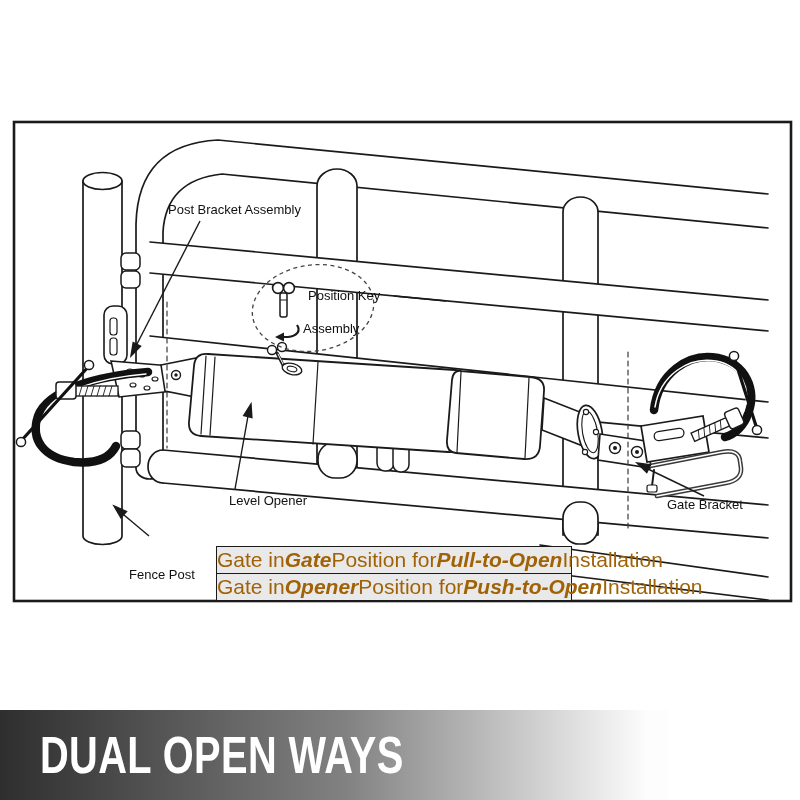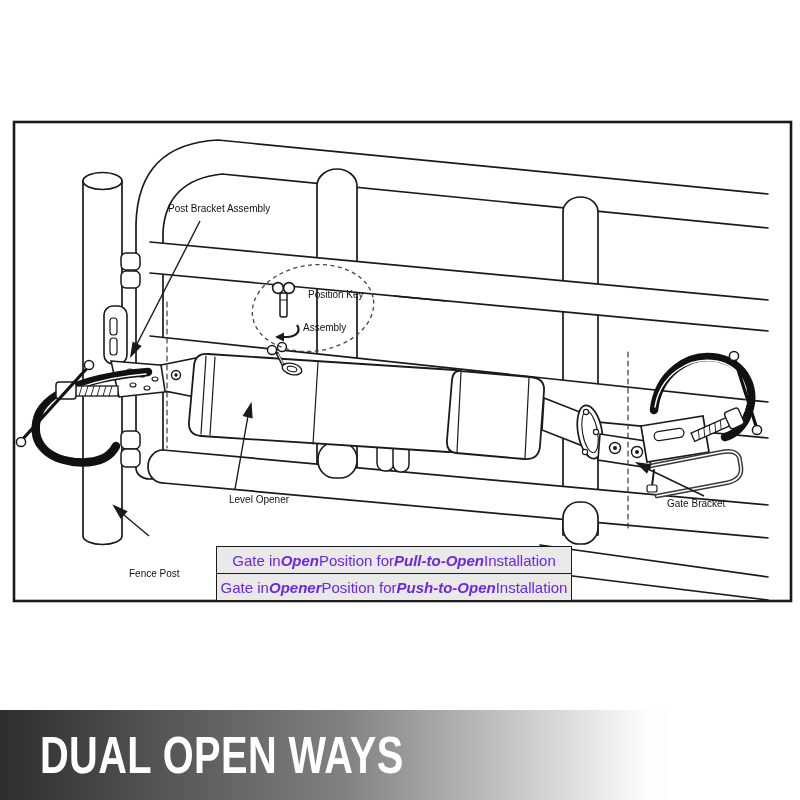--- a/index.html
+++ b/index.html
@@ -1,24 +1,24 @@
 <!DOCTYPE html>
 <html><head>
 <meta charset="utf-8">
 <style>
   html,body{margin:0;padding:0;background:#ffffff;}
   #stage{position:relative;width:800px;height:800px;background:#ffffff;overflow:hidden;
          font-family:"Liberation Sans",sans-serif;}
   #diagram-svg{position:absolute;left:0;top:0;}
-  .dlabel{position:absolute;color:#111;font-size:10px;line-height:1.1;white-space:nowrap;}
+  .dlabel{position:absolute;color:#111;font-size:13px;line-height:1.1;white-space:nowrap;}
   
   #caption-stack{position:absolute;left:216px;top:546px;width:356px;border:1.6px solid #1a1a1a;
                  background:#e9e9e9;box-sizing:border-box;}
-  .caption-row{height:26px;display:flex;align-items:center;justify-content:center;
-               font-size:15px;color:#6d28d9;white-space:nowrap;}
+  .caption-row{height:26px;display:flex;align-items:center;
+               font-size:21px;color:#a16207;white-space:nowrap;}
   .caption-row + .caption-row{border-top:1.6px solid #1a1a1a;}
   .caption-row .em{font-weight:bold;font-style:italic;}
   
   #banner{position:absolute;left:0;top:710px;width:668px;height:90px;
           background:linear-gradient(90deg,#2e2e2e 0%,#565656 25%,#828282 52%,#c9c9c9 78%,#fdfdfd 97%);
           display:flex;align-items:center;}
   #banner-title{color:#ffffff;font-weight:bold;font-size:51px;letter-spacing:0.5px;
                 transform:scaleX(0.78);transform-origin:left center;margin-left:40px;
                 font-family:"Liberation Sans",sans-serif;}
 </style>
@@ -209,21 +209,21 @@
   <div class="dlabel" style="left:168px;top:203px;">Post Bracket Assembly</div>
   <div class="dlabel" style="left:308px;top:289px;">Position Key</div>
   <div class="dlabel" style="left:303px;top:322px;">Assembly</div>
   <div class="dlabel" style="left:196px;top:494px;margin-left:33px;">Level Opener</div>
   <div class="dlabel" style="left:129px;top:568px;">Fence Post</div>
   <div class="dlabel" style="left:667px;top:498px;">Gate Bracket</div>
 
   <div id="caption-stack">
     <div class="caption-row">
       <span>Gate in </span>
-        <span class="em">Open</span>
+        <span class="em">Gate</span>
         <span> Position for </span>
         <span class="em">Pull-to-Open</span>
         <span> Installation</span>
     </div>
     <div class="caption-row">
       <span>Gate in </span>
         <span class="em">Opener</span>
         <span> Position for </span>
         <span class="em">Push-to-Open</span>
         <span> Installation</span>

